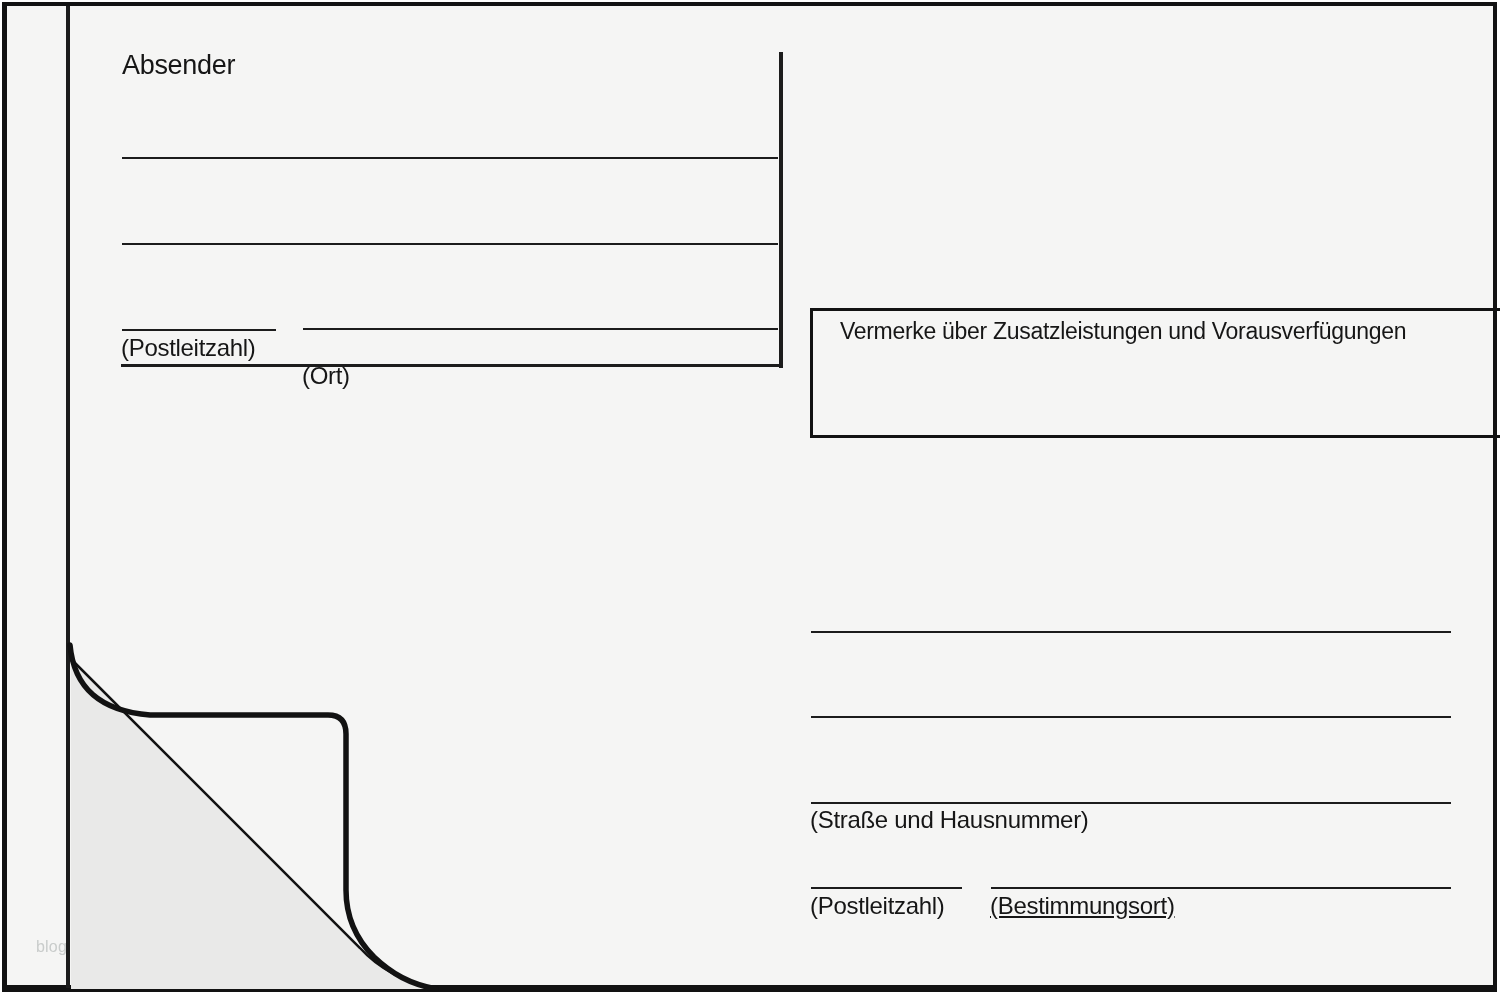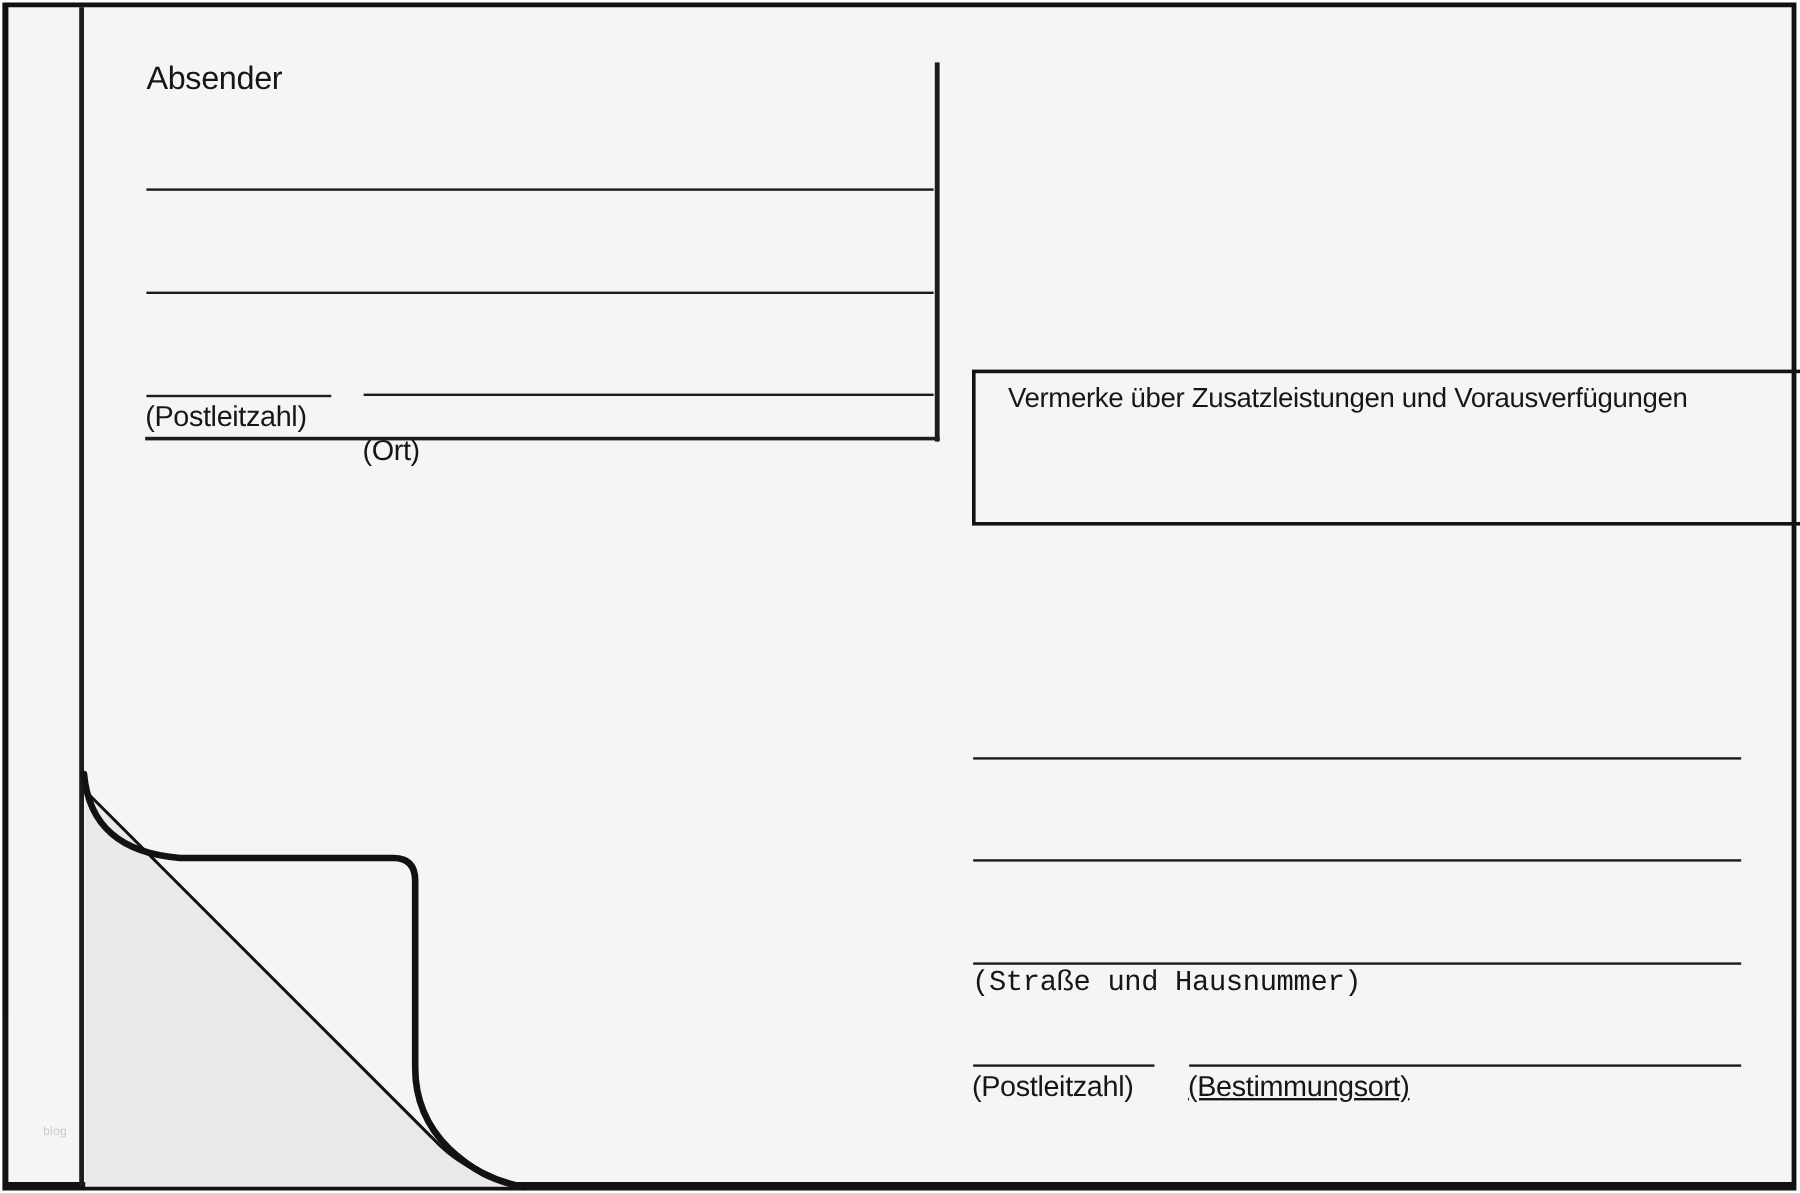--- a/index.html
+++ b/index.html
@@ -45,21 +45,21 @@
     width: 710px; height: 130px;
     border: 3px solid #121212;
     box-sizing: border-box;
   }
   #vermerke-label {
     left: 27px; top: 8px;
     font-size: 23px;
   }
   #watermark-text {
     left: 36px; top: 938px;
-    font-size: 10px;
+    font-size: 16px;
     color: #c9cccb;
     letter-spacing: 0.2px;
   }
 </style>
 </head>
 <body>
 
 <div id="page">
 
   <div class="sheet"></div>
@@ -82,21 +82,21 @@
 
   <div class="abs" id="vermerke-box">
     <div class="abs label" id="vermerke-label">Vermerke über Zusatzleistungen und Vorausverfügungen</div>
   </div>
 
 
   <div class="abs rule" style="left:811px; top:631px; width:640px; height:2px;"></div>
   <div class="abs rule" style="left:811px; top:716px; width:640px; height:2px;"></div>
   <div class="abs rule" style="left:811px; top:802px; width:640px; height:2px;"></div>
 
-  <div class="abs label lbl-24" style="left:810px; top:807px;font-family:Liberation Mono, monospace;">(Straße und Hausnummer)</div>
+  <div class="abs label lbl-24" style="left:810px; top:807px;">(Straße und Hausnummer)</div>
 
   <div class="abs rule" style="left:811px; top:887px; width:151px; height:2px;"></div>
   <div class="abs rule" style="left:991px; top:887px; width:460px; height:2px;"></div>
 
   <div class="abs label lbl-24" style="left:810px; top:893px;">(Postleitzahl)</div>
   <div class="abs label lbl-24" style="left:990px; top:893px;text-decoration:underline;">(Bestimmungsort)</div>
 
   <svg class="abs" style="left:58px; top:638px;" width="430" height="356" viewBox="58 638 430 356">
 
     <path d="M 71 659 L 360 948 C 378 968 402 982 438 989 L 71 989 Z" fill="#e9e9e8" stroke="none"></path>

